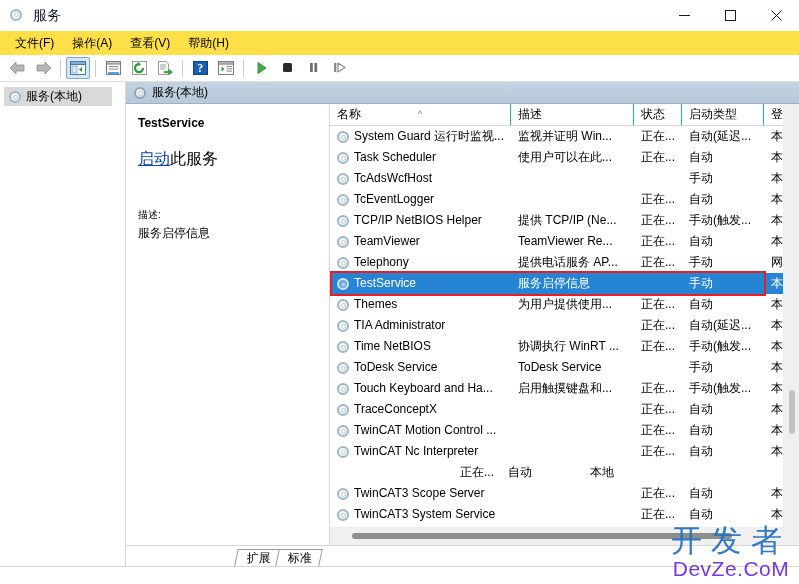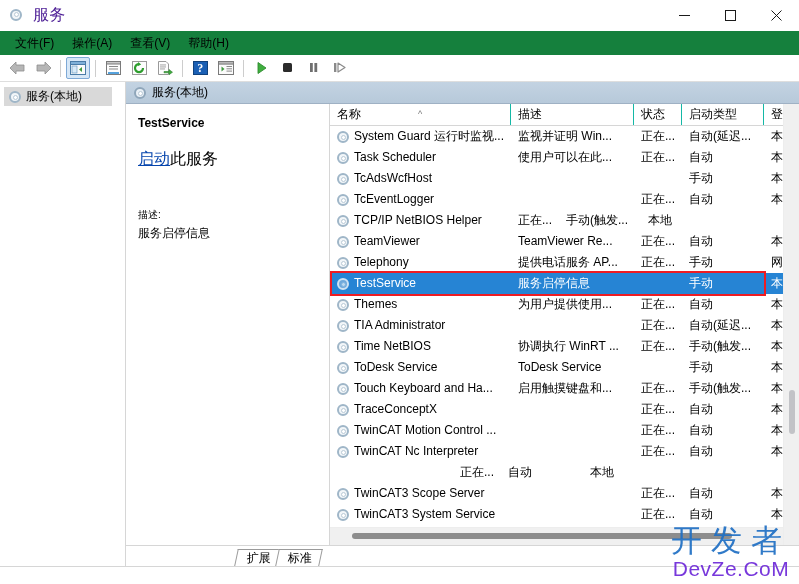--- a/index.html
+++ b/index.html
@@ -50,22 +50,22 @@
     content: "";
     position: absolute;
     left: 4.5px; top: 4.5px;
     width: 5px; height: 5px;
     border-radius: 50%;
     background: #ffffff;
     border: 1px solid #b9c9d6;
     box-sizing: border-box;
   }
   .title-text {
-    font-size: 16px;
-    color: #4c1d95;
+    font-size: 14px;
+    color: #0f172a;
     letter-spacing: .2px;
   }
   .win-buttons {
     position: absolute;
     right: 0; top: 0;
     height: 31px;
     display: flex;
   }
   .win-btn {
     width: 46px; height: 31px;
@@ -75,21 +75,21 @@
     user-select: none;
   }
   .win-btn svg { display: block; }
 
   
   .menubar {
     height: 24px;
     display: flex;
     align-items: center;
     padding-left: 6px;
-    background: #15803d;
+    background: #fde047;
     text-align: right;
   }
   .menu-item {
     padding: 3px 9px;
     font-size: 12px;
     color: #000;
     white-space: nowrap;
   }
 
   
@@ -592,20 +592,21 @@
               <div class="cell c-desc"></div>
               <div class="cell c-state">正在...</div>
               <div class="cell c-start">自动</div>
               <div class="cell c-logon">本地</div>
             </div>
             <div class="row">
               <div class="cell c-name name">
                 <div class="gear"></div>
                 <span>TCP/IP NetBIOS Helper</span>
               </div>
+              <div class="cell c-desc">提供 TCP/IP (Ne...</div>
               <div class="cell c-state">正在...</div>
               <div class="cell c-start">手动(触发...</div>
               <div class="cell c-logon">本地</div>
             </div>
             <div class="row">
               <div class="cell c-name name">
                 <div class="gear"></div>
                 <span>TeamViewer</span>
               </div>
               <div class="cell c-desc">TeamViewer Re...</div>

